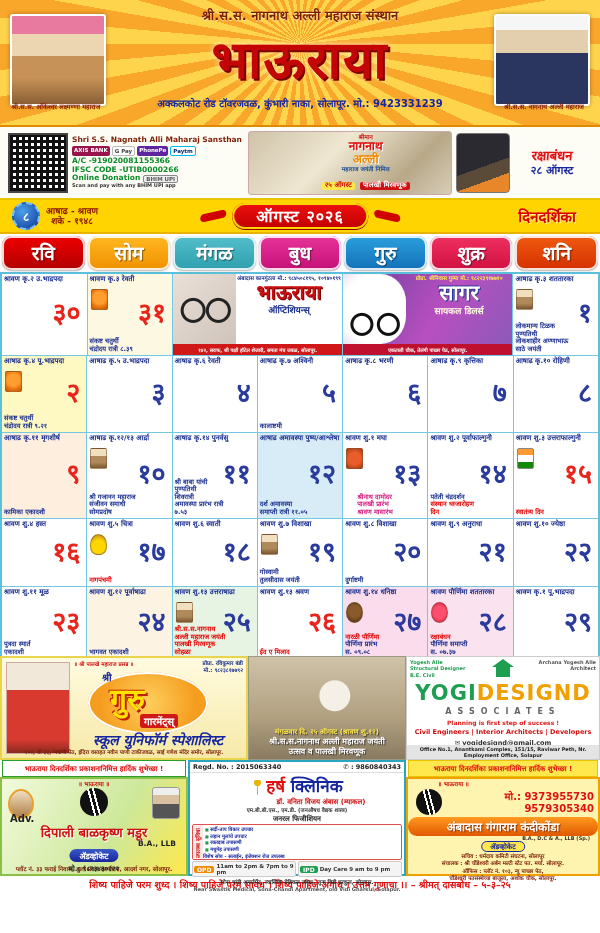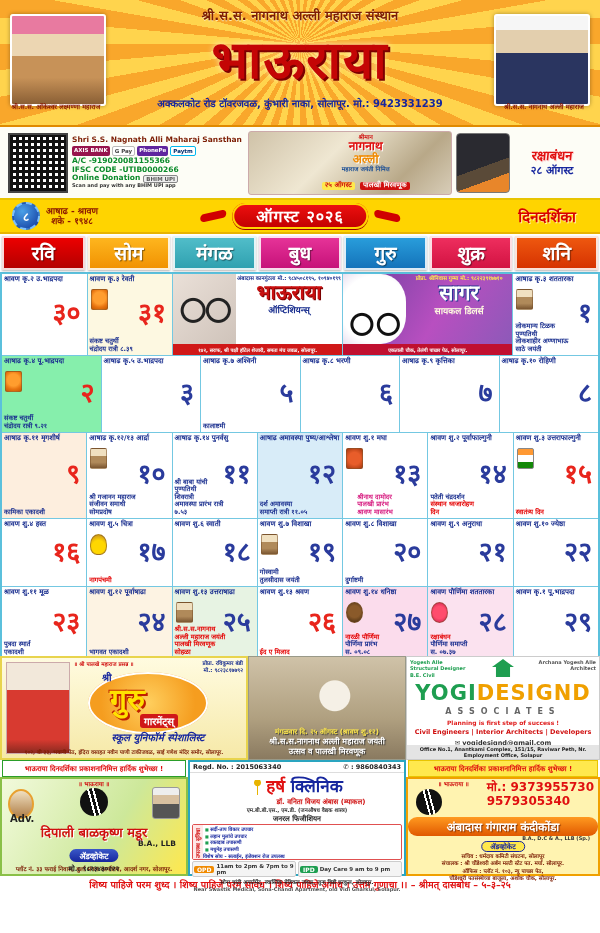--- a/index.html
+++ b/index.html
@@ -60,21 +60,21 @@
   .mb-masa{margin-left:6px;line-height:1.15;font-size:9px;font-weight:bold;color:#8a1500;text-align:center;}
   .mb-ribbon{position:absolute;left:50%;transform:translateX(-50%);top:3px;background:linear-gradient(180deg,#f01010,#c00000);
              color:#fff;font-size:16px;font-weight:bold;padding:2px 24px;border-radius:14px;box-shadow:0 1px 0 #900,0 0 0 2px #ffd400 inset;letter-spacing:1px;}
   .mb-ribbon:before,.mb-ribbon:after{content:"";position:absolute;top:9px;width:26px;height:8px;background:#d00000;border-radius:8px;}
   .mb-ribbon:before{left:-32px;transform:skewY(-12deg);}
   .mb-ribbon:after{right:-32px;transform:skewY(12deg);}
   .mb-right{position:absolute;right:24px;font-size:15px;font-weight:bold;color:#d80000;text-shadow:1px 1px 0 #fff0a0;}
 
   
   .wkrow{height:38px;display:flex;gap:3px;padding:2px 2px;background:#fff;box-sizing:border-box;}
-  .wk{flex:1;border-radius:0;display:flex;align-items:center;justify-content:center;
+  .wk{flex:1;border-radius:9px;display:flex;align-items:center;justify-content:center;
       color:#fff;font-size:19px;font-weight:bold;text-shadow:1px 1px 1px rgba(0,0,0,.45);
       box-shadow:inset 0 0 0 2px rgba(255,255,255,.85),0 1px 2px rgba(0,0,0,.3);}
 
   
   .grid{height:384px;border:2px solid #5bc0dc;box-sizing:border-box;background:#fff;}
   .cal-row{display:flex;border-bottom:1px solid #74c8e2;box-sizing:border-box;}
   .cal-row:last-child{border-bottom:none;}
   .cal-cell{flex:1;position:relative;border-right:1px solid #74c8e2;box-sizing:border-box;background:#fff;overflow:hidden;}
   .cal-cell:last-child,.cal-ad:last-child{border-right:none;}
   .tithi{position:absolute;top:2px;left:2px;right:2px;font-size:7px;font-weight:bold;color:#1a2f8f;line-height:1.05;}
@@ -121,21 +121,21 @@
   .ad-guru{position:relative;width:248px;background:linear-gradient(180deg,#fffbe0,#f6e9a8);border:2px solid #e8d44d;box-sizing:border-box;}
   .guru-photo{position:absolute;left:4px;top:4px;bottom:4px;width:62px;border:1px solid #caa;
               background:linear-gradient(180deg,#f2e8da 0 30%,#d83a30 30% 85%,#8a2a20 100%);}
   .guru-bless{position:absolute;left:72px;top:2px;font-size:5.5px;font-weight:bold;color:#d01010;}
   .guru-prop{position:absolute;right:3px;top:2px;width:70px;font-size:5.5px;font-weight:bold;color:#1a2f8f;text-align:right;line-height:1.2;}
   .guru-ellipse{position:absolute;left:86px;top:14px;width:120px;height:62px;border-radius:50%;
                 background:radial-gradient(circle at 50% 50%,#ffcf5e,#f59d1f 70%);box-shadow:0 0 0 2px #fff inset;}
   .guru-shri{position:absolute;left:100px;top:12px;font-size:10px;font-weight:bold;color:#16269e;}
   .guru-title{position:absolute;left:108px;top:20px;font-size:30px;font-weight:bold;color:#ffe200;text-shadow:2px 2px 0 #c02000,-1px -1px 0 #c02000;}
   .guru-sub{position:absolute;left:138px;top:56px;font-size:10px;font-weight:bold;color:#fff;background:#d01818;padding:0 4px;border-radius:3px;}
-  .guru-tag{position:absolute;left:72px;top:72px;right:4px;text-align:center;font-size:10px;font-weight:bold;color:#16269e;font-style:italic;}
+  .guru-tag{position:absolute;left:72px;top:72px;right:4px;text-align:center;font-size:14px;font-weight:bold;color:#16269e;font-style:italic;}
   .guru-addr{position:absolute;left:4px;bottom:2px;right:4px;text-align:center;font-size:5.5px;font-weight:bold;color:#7c1d04;line-height:1.2;}
   .ad-proc{position:relative;width:158px;overflow:hidden;border:1px solid #998;box-sizing:border-box;
            background:radial-gradient(circle at 55% 38%,#f5f0e6 0 14%,transparent 15%),
                       linear-gradient(180deg,#cfc2a8,#b0a080 60%,#8a7a60);}
   .proc-txt{position:absolute;left:0;right:0;bottom:2px;text-align:center;line-height:1.25;}
   .proc1{display:block;font-size:7px;font-weight:bold;color:#ffe84d;text-shadow:1px 1px 1px #333;}
   .proc2,.proc3{display:block;font-size:8px;font-weight:bold;color:#fff;text-shadow:1px 1px 1px #333;}
   .ad-yogi{position:relative;flex:1;background:#fff;border:1px solid #ccc;box-sizing:border-box;text-align:center;}
   .yogi-p1{position:absolute;left:3px;top:2px;text-align:left;font-size:5px;font-weight:bold;color:#1e9e50;line-height:1.25;}
   .yogi-p2{position:absolute;right:3px;top:2px;text-align:right;font-size:5px;font-weight:bold;color:#555;line-height:1.25;}
@@ -187,21 +187,21 @@
   .cl-special{font-size:5px;font-weight:bold;color:#16269e;text-align:center;}
   .cl-times{display:flex;gap:2px;margin:1px 2px;}
   .cl-opd,.cl-ipd{flex:1;display:flex;align-items:center;gap:2px;background:#f4f4f4;border:1px solid #ccc;border-radius:2px;font-size:5.5px;font-weight:bold;color:#333;padding:1px;}
   .chip{color:#fff;font-size:6px;font-weight:bold;border-radius:2px;padding:0 3px;}
   .chip-opd{background:#f08a00;} .chip-ipd{background:#1e9e50;}
   .cl-addr1{text-align:center;font-size:5.5px;font-weight:bold;color:#222;}
   .cl-addr2{text-align:center;font-size:5px;font-weight:bold;color:#555;}
 
   .ad-amba{position:relative;flex:1;box-sizing:border-box;border:2px solid #f0a000;background:#fff3b0;}
   .amb-bless{position:absolute;top:1px;left:30px;font-size:6px;font-weight:bold;color:#d01010;}
-  .amb-phones{position:absolute;top:1px;right:4px;text-align:left;font-size:12px;font-weight:bold;color:#e01010;line-height:1.2;}
+  .amb-phones{position:absolute;top:12px;right:4px;text-align:right;font-size:10px;font-weight:bold;color:#e01010;line-height:1.2;}
   .amb-logo{position:absolute;left:8px;top:10px;width:26px;height:26px;border-radius:50%;background:#111;
             background-image:linear-gradient(75deg,transparent 0 40%,#fff 40% 46%,transparent 46% 54%,#fff 54% 60%,transparent 60%);}
   .amb-name{position:absolute;left:0;right:0;top:38px;text-align:center;font-size:11.5px;font-weight:bold;color:#fff;
             background:linear-gradient(180deg,#ff9a20,#e05800);padding:2px 0;text-shadow:1px 1px 1px #803000;border-radius:9px;}
   .amb-deg{position:absolute;right:8px;top:56px;font-size:5px;font-weight:bold;color:#333;}
   .amb-badge{position:absolute;left:50%;top:62px;transform:translateX(-50%);border:1px solid #16269e;background:#ffe84d;
              color:#16269e;font-size:7px;font-weight:bold;padding:0 8px;border-radius:8px;}
   .amb-lines{position:absolute;left:2px;right:2px;top:74px;text-align:center;font-size:5.5px;font-weight:bold;color:#7c1d04;line-height:1.35;}
 
   .quoteline{height:16px;display:flex;align-items:center;justify-content:center;font-size:9.5px;font-weight:bold;color:#e01010;}
@@ -315,32 +315,36 @@
           <div class="tithi">आषाढ कृ.३ शततारका</div>
           <div class="icx icx-photo"></div>
           <div class="dnum b">१</div>
           <div class="notes">
             <div class="nb">लोकमान्य टिळक पुण्यतिथी</div>
             <div class="nb">लोकशाहीर अण्णाभाऊ साठे जयंती</div>
           </div>
         </div>
       </div>
       <div class="cal-row" style="height: 77px;">
-        <div class="cal-cell" style="background: #86efac;">
+        <div class="cal-cell" style="background: #fef9c3;">
           <div class="tithi">आषाढ कृ.४ पू.भाद्रपदा</div>
           <div class="icx icx-ganesh"></div>
           <div class="dnum r">२</div>
           <div class="notes">
             <div class="nb">संकष्ट चतुर्थी</div>
             <div class="nb">चंद्रोदय रात्री ९.२१</div>
           </div>
         </div>
         <div class="cal-cell">
           <div class="tithi">आषाढ कृ.५ उ.भाद्रपदा</div>
           <div class="dnum b">३</div>
+        </div>
+        <div class="cal-cell">
+          <div class="tithi">आषाढ कृ.६ रेवती</div>
+          <div class="dnum b">४</div>
         </div>
         <div class="cal-cell">
           <div class="tithi">आषाढ कृ.७ अश्विनी</div>
           <div class="dnum b">५</div>
           <div class="notes">
             <div class="nb">कालाष्टमी</div>
           </div>
         </div>
         <div class="cal-cell">
           <div class="tithi">आषाढ कृ.८ भरणी</div>

